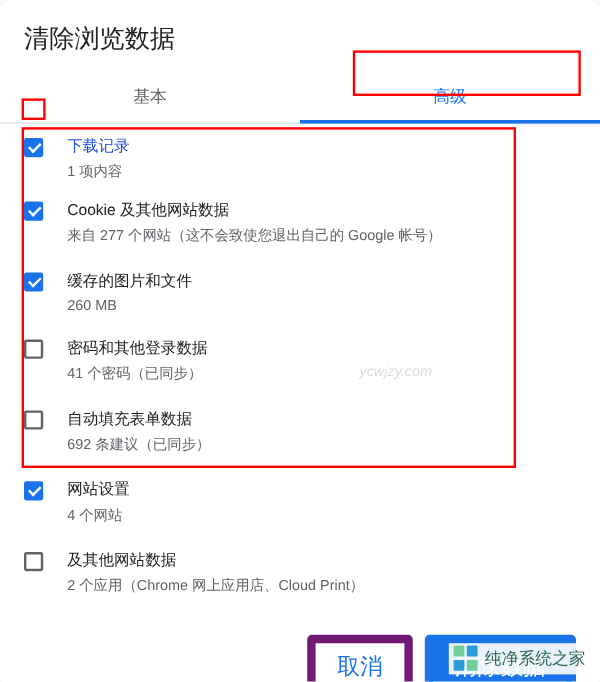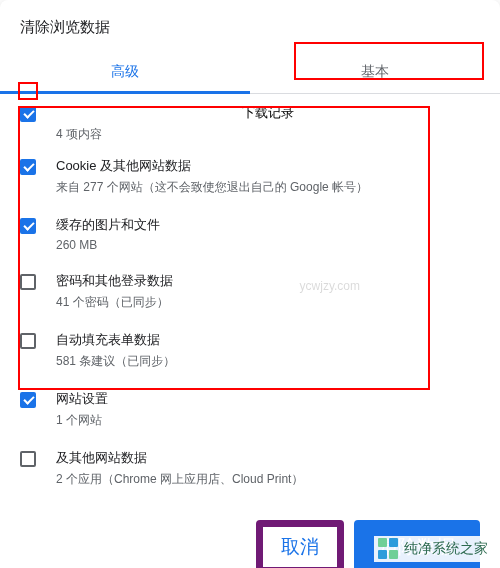--- a/index.html
+++ b/index.html
@@ -13,21 +13,21 @@
   }
   .dialog {
     background: #fff;
     border-radius: 8px;
     box-shadow: 0 2px 10px rgba(0,0,0,0.15);
     width: 100%;
     position: relative;
   }
   .dialog-title {
     padding: 18px 20px 14px 20px;
-    font-size: 15px;
+    font-size: 21px;
     color: #202124;
   }
   .tabs {
     display: flex;
     border-bottom: 1px solid #dadce0;
   }
   .tab {
     flex: 1;
     text-align: center;
     padding: 12px 0;
@@ -125,24 +125,25 @@
     border: 2px solid #ff0000;
     pointer-events: none;
     z-index: 10;
   }
   .rb-tab { top: 42px; left: 294px; width: 190px; height: 38px; }
   .rb-cb0 { top: 82px; left: 18px; width: 20px; height: 18px; }
   .rb-content { top: 106px; left: 18px; width: 412px; height: 284px; }
   .watermark-jzy {
     position: absolute;
     right: 140px;
-    top: 279px;
+    top: 302px;
     font-size: 12px;
     color: rgba(0,0,0,0.15);
     pointer-events: none;
+    font-style: italic;
   }
   .brand-footer {
     position: absolute;
     bottom: 6px;
     right: 8px;
     display: flex;
     align-items: center;
     gap: 4px;
     background: rgba(255,255,255,0.9);
     padding: 2px 4px;
@@ -169,36 +170,36 @@
     font-weight: 500;
   }
 </style>
 </head>
 <body>
 
 <div class="dialog">
   <div class="dialog-title">清除浏览数据</div>
 
   <div class="tabs">
+    <div class="tab">
+      <span>基本</span>
+    </div>
     <div class="tab active">
       <span>高级</span>
     </div>
-    <div class="tab">
-      <span>基本</span>
-    </div>
   </div>
 
   <div class="content">
     <div class="content-scroll">
 
       <div class="item-row" style="padding-top:2px;padding-bottom:4px;">
         <div class="checkbox checked"></div>
         <div class="item-text">
-          <div class="item-title" style="color:#000000;text-align:center;">下载记录</div>
-          <div class="item-sub">4 项内容</div>
+          <div class="item-title" style="color:#1d4ed8;">下载记录</div>
+          <div class="item-sub">1 项内容</div>
         </div>
       </div>
 
       <div class="item-row">
         <div class="checkbox checked"></div>
         <div class="item-text">
           <div class="item-title">Cookie 及其他网站数据</div>
           <div class="item-sub">来自 277 个网站（这不会致使您退出自己的 Google 帐号）</div>
         </div>
       </div>
@@ -216,29 +217,29 @@
         <div class="item-text">
           <div class="item-title">密码和其他登录数据</div>
           <div class="item-sub">41 个密码（已同步）</div>
         </div>
       </div>
 
       <div class="item-row">
         <div class="checkbox"></div>
         <div class="item-text">
           <div class="item-title">自动填充表单数据</div>
-          <div class="item-sub">581 条建议（已同步）</div>
+          <div class="item-sub">692 条建议（已同步）</div>
         </div>
       </div>
 
       <div class="item-row">
         <div class="checkbox checked"></div>
         <div class="item-text">
           <div class="item-title">网站设置</div>
-          <div class="item-sub">1 个网站</div>
+          <div class="item-sub">4 个网站</div>
         </div>
       </div>
 
       <div class="item-row">
         <div class="checkbox"></div>
         <div class="item-text">
           <div class="item-title">及其他网站数据</div>
           <div class="item-sub">2 个应用（Chrome 网上应用店、Cloud Print）</div>
         </div>
       </div>

